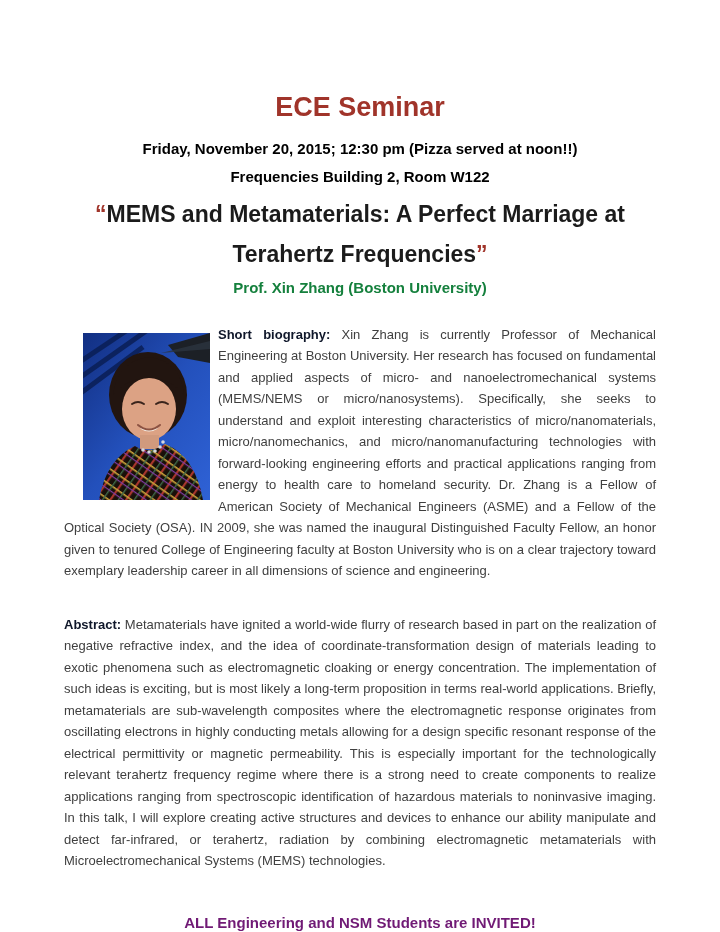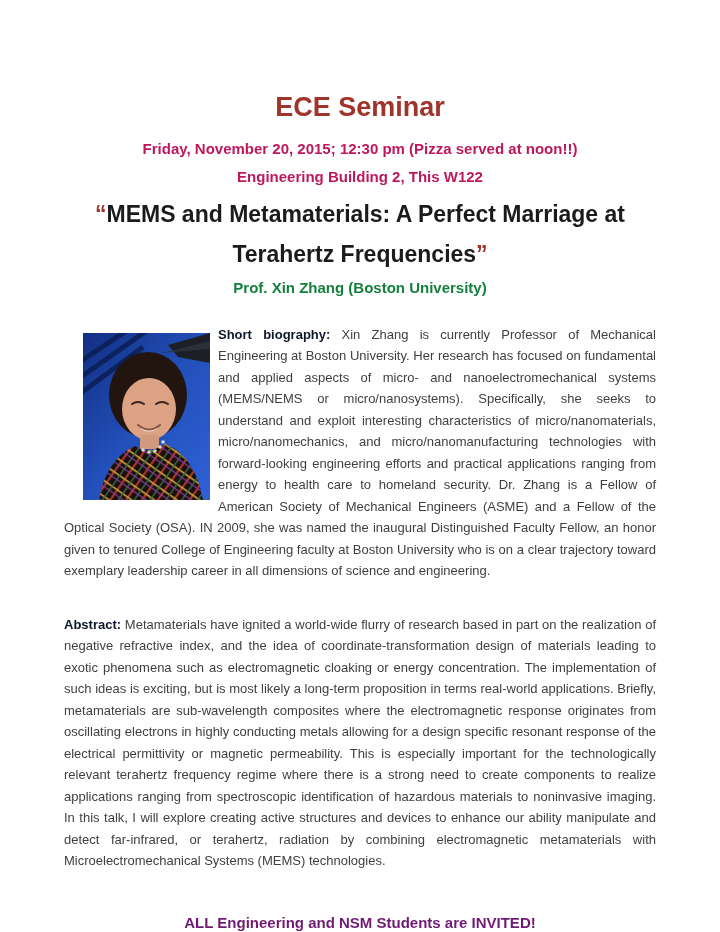--- a/index.html
+++ b/index.html
@@ -6,21 +6,21 @@
   body{
     width:720px;height:932px;overflow:hidden;background:#ffffff;
     font-family:"Liberation Sans", sans-serif;color:#3f3f3f;
   }
   .page{box-sizing:border-box;width:720px;height:844px;padding:92px 64px 0 64px;}
   .centered{text-align:center;}
   .seminar-title{
     font-size:27px;font-weight:600;color:#a0342a;margin:0 0 16px 0;line-height:1.15;
   }
   .meta-line{
-    font-size:15px;font-weight:700;color:#be185d;margin:8px 0 8px 0;line-height:1.3;
+    font-size:15px;font-weight:700;color:#000000;margin:8px 0 8px 0;line-height:1.3;
   }
   .talk-title{
     font-size:23px;font-weight:700;color:#1b1b1b;line-height:40px;margin:4px 0 4px 0;
   }
   .talk-title .quote{color:#a0342a;}
   .speaker-line{
     font-size:15px;font-weight:700;color:#15803d;margin:2px 0 0 0;line-height:1.3;
   }
   .bio-paragraph{
     margin-top:26px;font-size:13px;line-height:21.5px;text-align:justify;color:#3f3f3f;
@@ -38,21 +38,21 @@
 </style>
 </head>
 <body>
 
 <div class="page">
 
   <div class="seminar-title centered">ECE Seminar</div>
 
   <div class="meta-line centered">Friday, November 20, 2015; 12:30 pm (Pizza served at noon!!)</div>
 
-  <div class="meta-line centered">Engineering Building 2, This W122</div>
+  <div class="meta-line centered">Frequencies Building 2, Room W122</div>
 
   <div class="talk-title centered">
     <div><span class="quote">“</span><span>MEMS and Metamaterials: A Perfect Marriage at</span></div>
     <div><span>Terahertz Frequencies</span><span class="quote">”</span></div>
   </div>
 
   <div class="speaker-line centered">Prof. Xin Zhang (Boston University)</div>
 
   <div class="bio-paragraph">
     <svg class="speaker-photo" viewBox="0 0 127 167" preserveAspectRatio="none" role="img">

